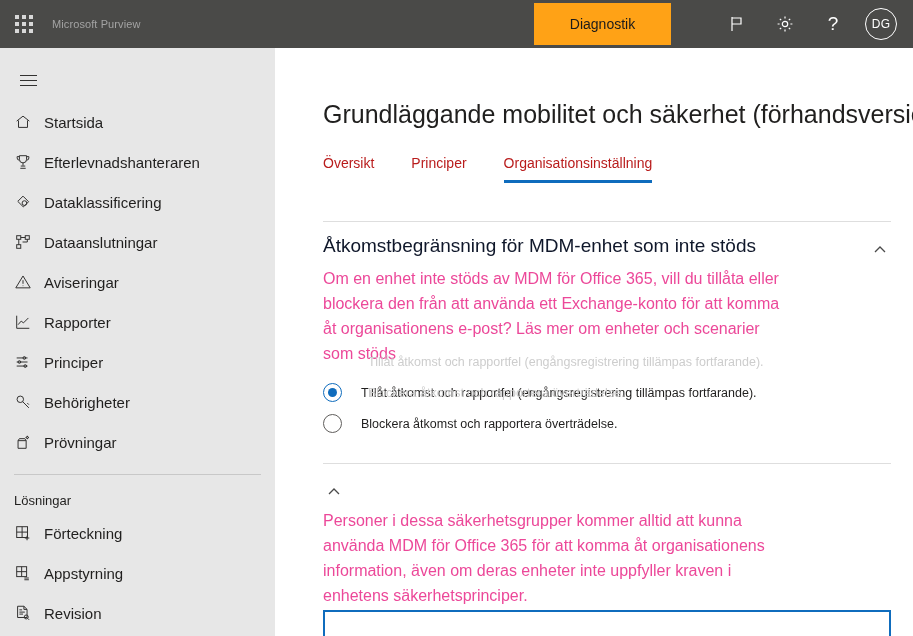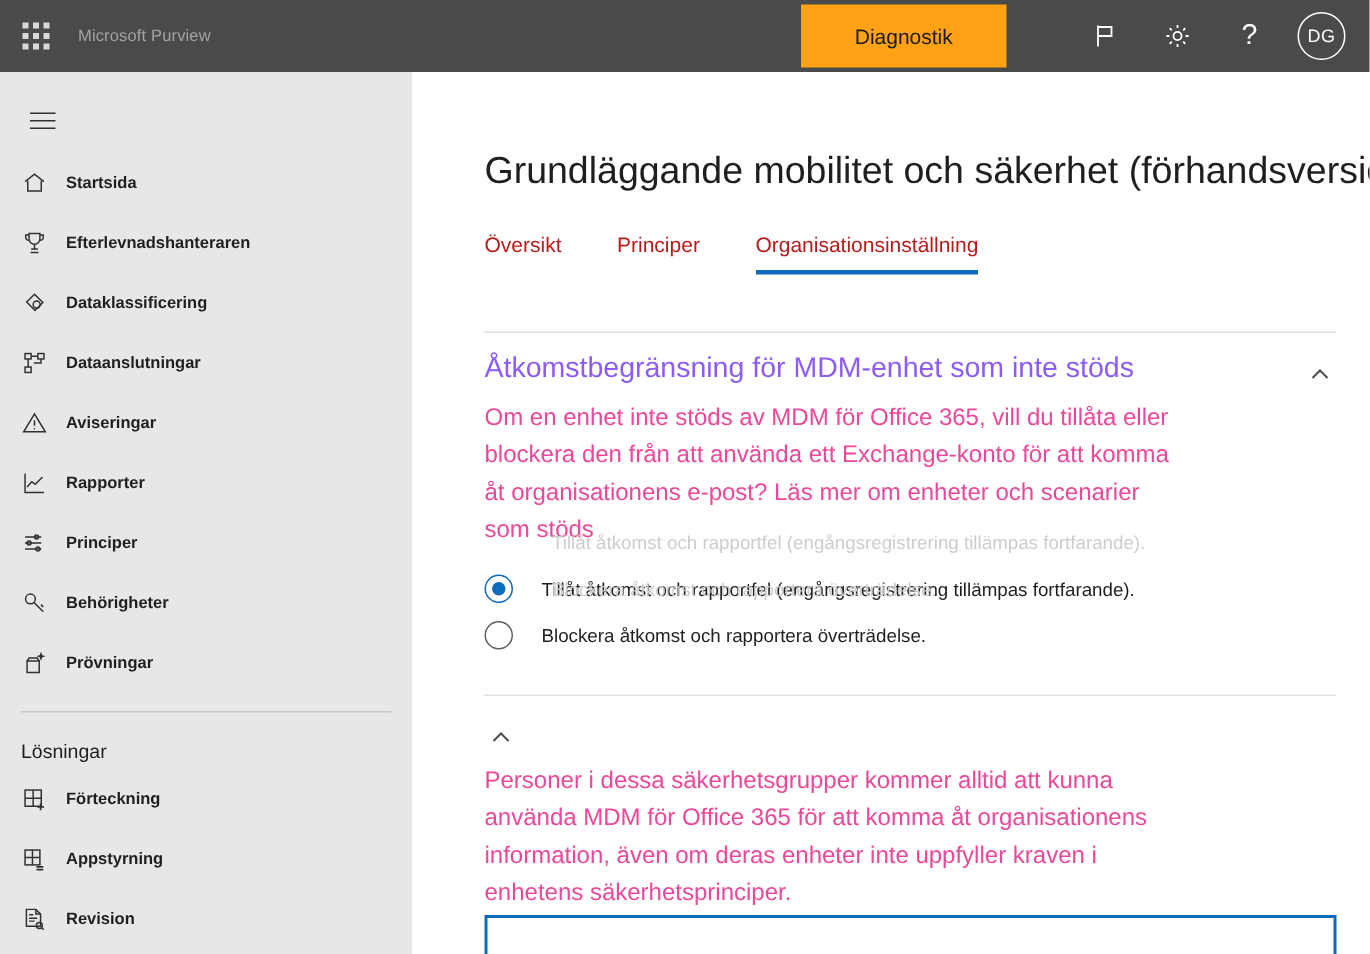--- a/index.html
+++ b/index.html
@@ -98,21 +98,21 @@
     cursor: pointer;
     color: #201f1e;
   }
   .nav-ico {
     width: 30px; height: 20px;
     display: flex; align-items: center; justify-content: flex-start;
     color: #323130;
     flex: none;
   }
   .nav-ico svg { display: block; }
-  .nav-label { font-size: 11px; white-space: nowrap; font-weight: bold; }
+  .nav-label { font-size: 15px; white-space: nowrap; }
 
   .nav-divider {
     height: 1px; background: #c8c8c8;
     margin: 12px 14px 12px 14px;
   }
   .nav-group-title {
     font-size: 13px;
     color: #201f1e;
     padding-left: 14px;
     height: 26px;
@@ -157,21 +157,21 @@
     margin: 38px 22px 0 48px;
   }
 
   .section { padding: 0 22px 0 48px; position: relative; }
   .section-head {
     display: flex; align-items: flex-start; justify-content: space-between;
     margin-top: 13px;
   }
   .section-title {
     font-size: 19px;
-    color: #8b5cf6;
+    color: #0f172a;
     font-weight: normal;
     margin: 0;
     white-space: nowrap;
   }
   .chev-btn {
     background: none; border: none; padding: 0; margin-top: 4px;
     cursor: pointer; color: #4a4a4a;
     display: flex; align-items: center; justify-content: center;
     width: 22px; height: 22px;
   }

